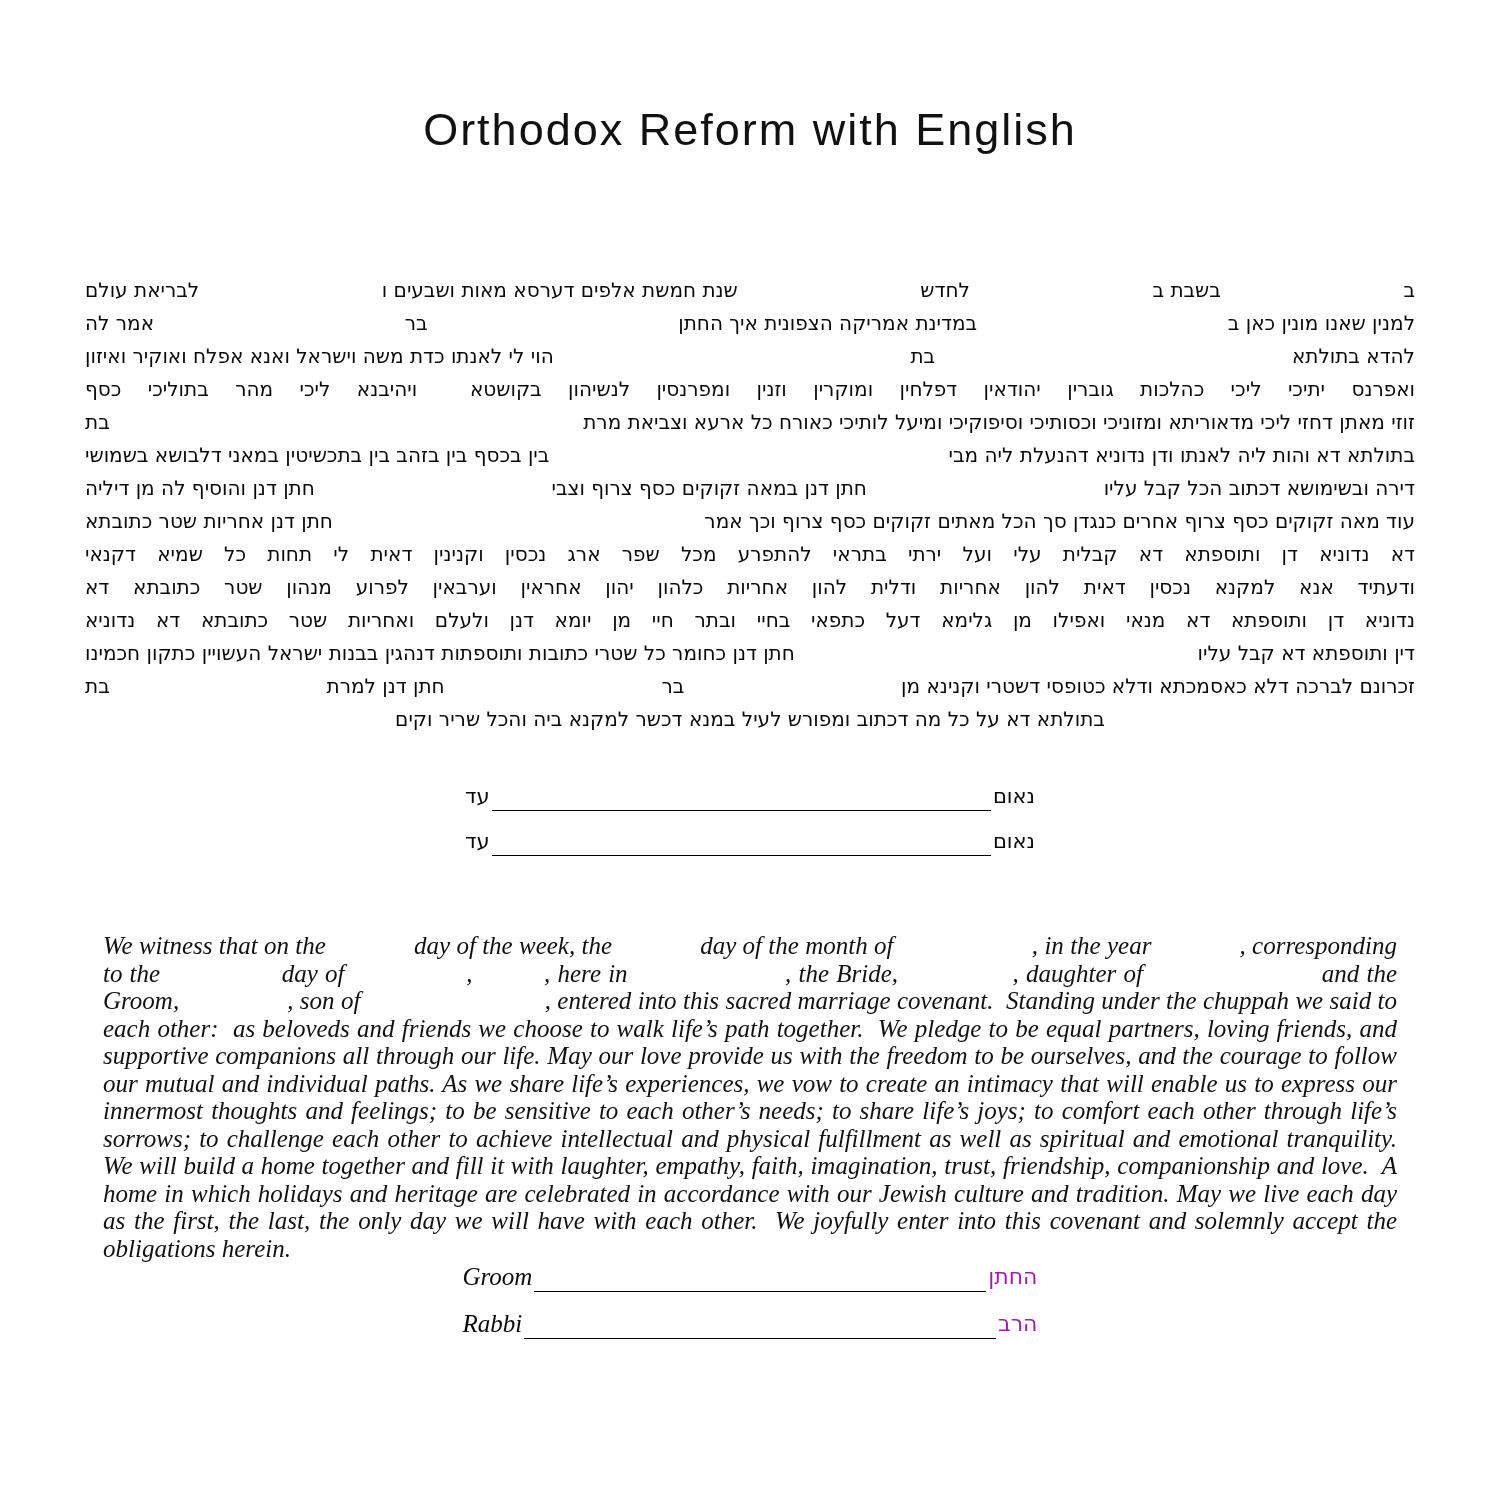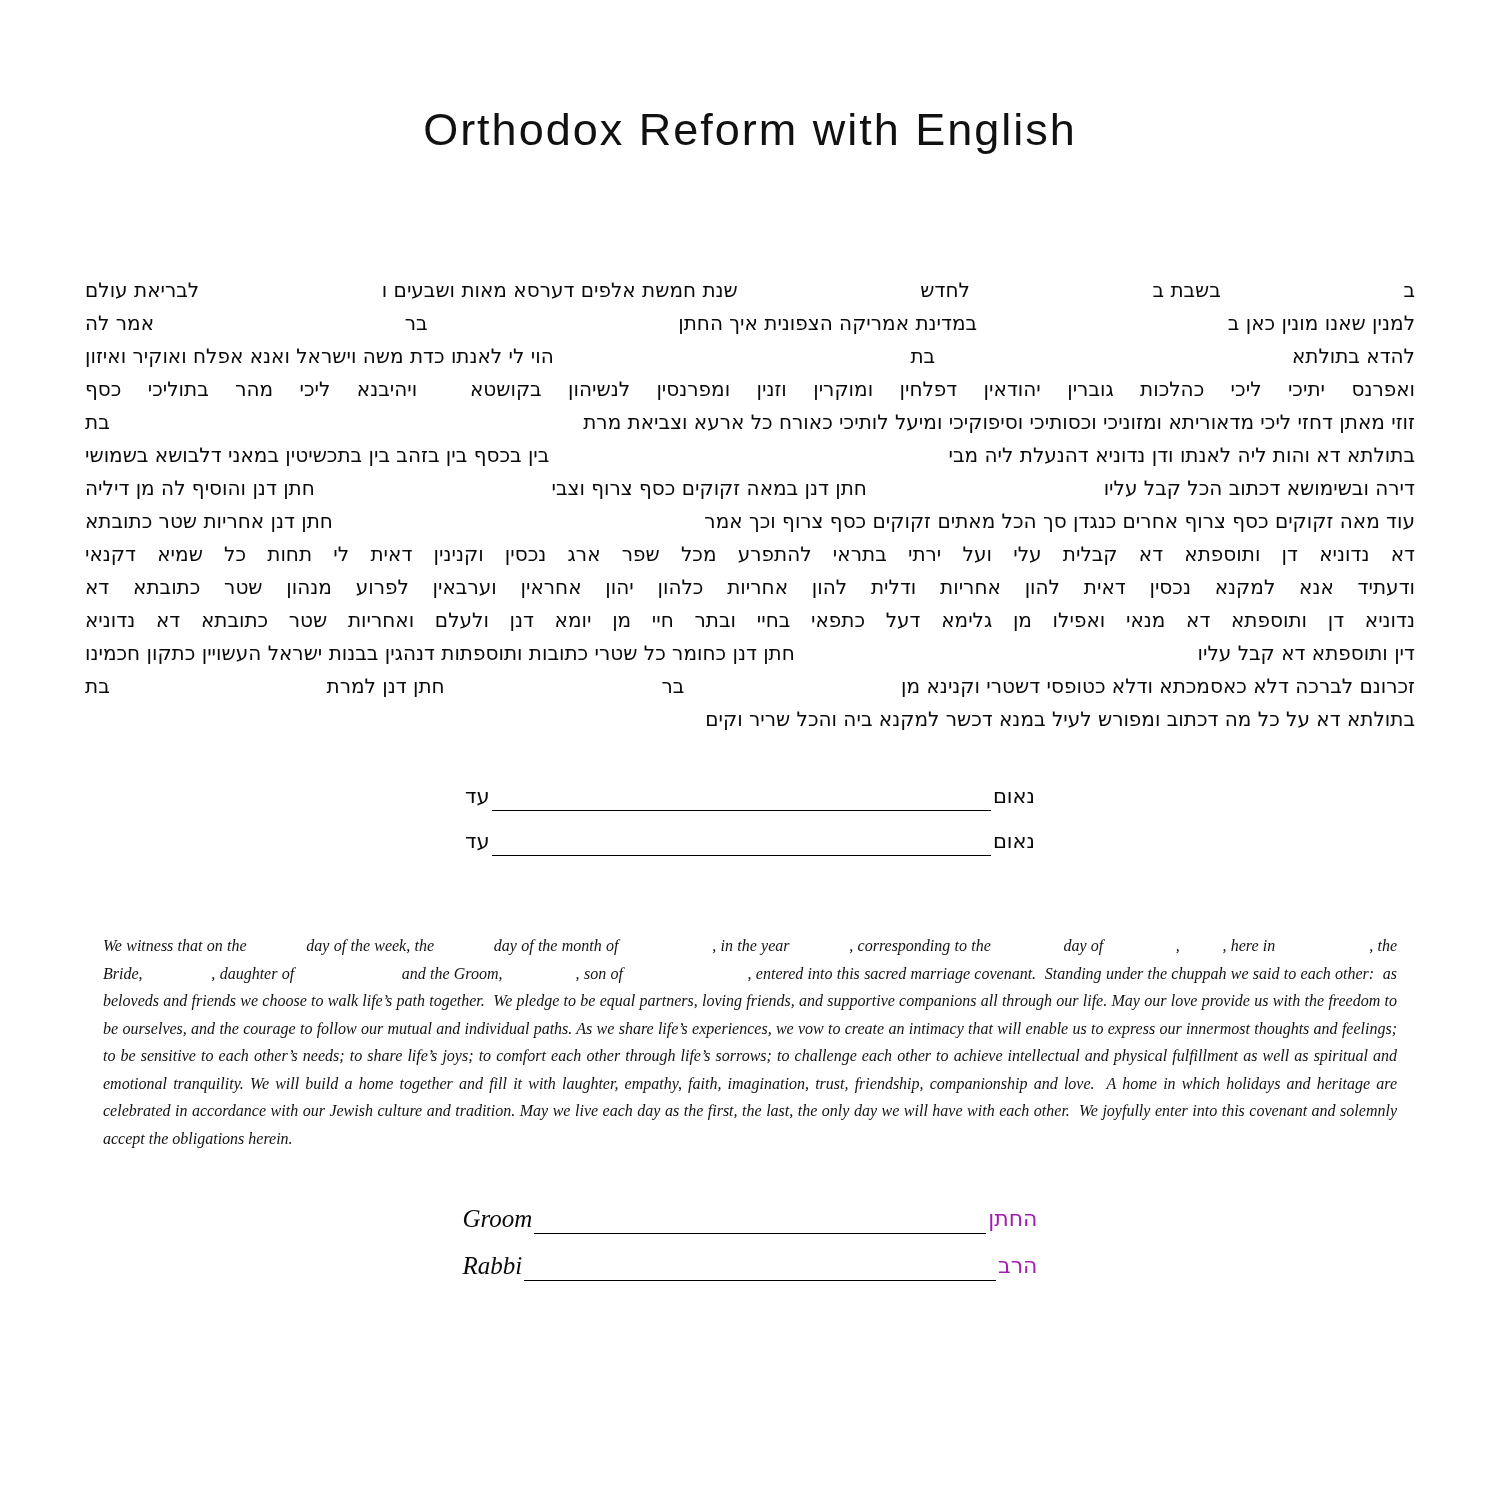--- a/index.html
+++ b/index.html
@@ -37,21 +37,21 @@
     display: flex;
     justify-content: space-between;
     align-items: baseline;
   }
   .heb-line.between span { white-space: pre; }
   .heb-line.fill {
     text-align: justify;
     text-align-last: justify;
   }
   .heb-line.center {
-    text-align: right;
+    text-align: center;
   }
   
   .witness-block { margin-top: 46px; }
   .witness-row {
     direction: rtl;
     display: flex;
     align-items: flex-end;
     width: 570px;
     margin: 0 auto 16px auto;
     font-family: "DejaVu Sans", sans-serif;
@@ -63,27 +63,27 @@
     flex: 1;
     border-bottom: 1.6px solid #000000;
     height: 24px;
     margin: 0 2px;
   }
   
   .english-block {
     margin: 76px 103px 0 103px;
     font-family: "Liberation Serif", "DejaVu Serif", serif;
     font-style: italic;
-    font-size: 16px;
+    font-size: 25px;
     line-height: 27.5px;
     text-align: justify;
     color: #111111;
   }
   
-  .signature-block { margin-top: 52px; }
+  .signature-block { }
   .sig-row {
     display: flex;
     align-items: flex-end;
     width: 575px;
     margin: 0 auto 17px auto;
   }
   .sig-row .eng-label {
     font-family: "Liberation Serif", "DejaVu Serif", serif;
     font-style: italic;
     font-size: 25px;

